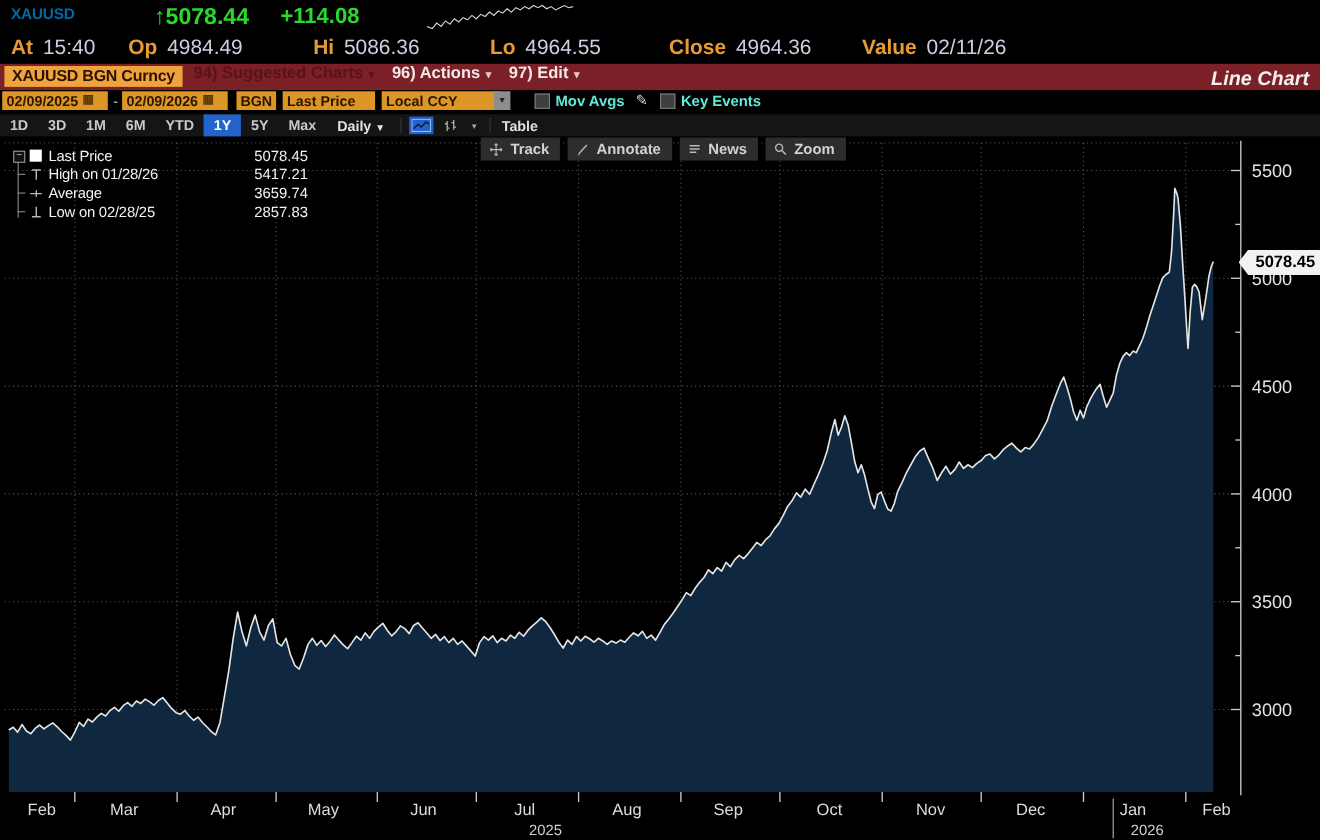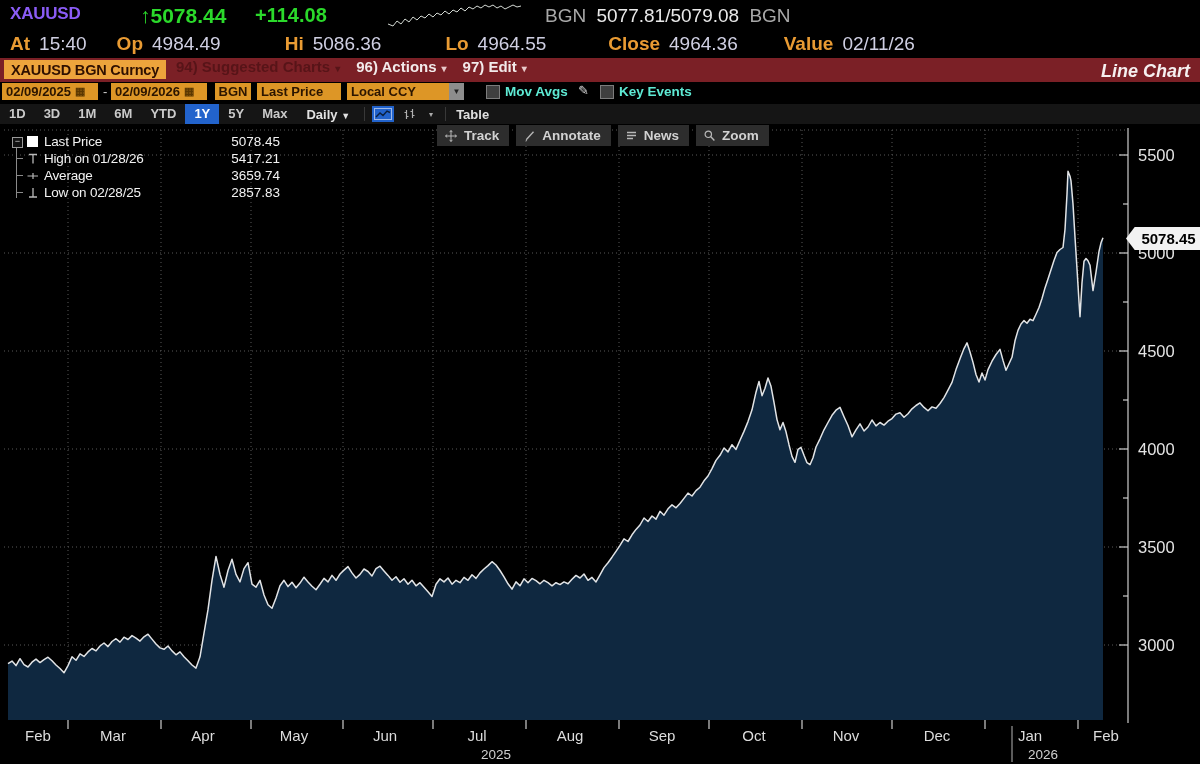--- a/index.html
+++ b/index.html
@@ -1,21 +1,21 @@
 <!DOCTYPE html>
 <html><head>
 <meta charset="utf-8">
 <style>
   html,body{margin:0;padding:0;background:#000;}
   body{width:1200px;height:764px;overflow:hidden;position:relative;
        font-family:"Liberation Sans",sans-serif;color:#ddd;
        -webkit-font-smoothing:antialiased;}
   
   .hdr1{position:absolute;top:0;left:0;width:1200px;height:32px;}
-  .sym{position:absolute;left:10px;top:4px;font-size:17px;font-weight:700;color:#8b5cf6;letter-spacing:-0.2px;}
+  .sym{position:absolute;left:10px;top:4px;font-size:14px;font-weight:700;color:#0369a1;letter-spacing:-0.2px;}
   .pxup{position:absolute;left:140px;top:4px;font-size:21px;font-weight:700;color:#2bd92b;}
   .chg{position:absolute;left:255px;top:4px;font-size:20px;font-weight:600;color:#2bd92b;}
   .spark{position:absolute;left:388px;top:2px;}
   .ba{position:absolute;left:540px;top:5px;font-size:19px;}
   .ba-gray{color:#a8a8a8;margin:0 5px;}
   .ba-val{color:#e9e9e9;}
   .hdr2{position:absolute;top:31px;left:10px;width:1180px;height:26px;display:flex;align-items:center;font-size:19px;}
   .pair .lb{color:#e99b33;font-weight:600;margin-right:9px;}
   .pair .vl{color:#cfcfe2;}
   
@@ -165,25 +165,20 @@
 
 <div class="hdr1">
   <span class="sym">XAUUSD</span>
   <span class="pxup">
     <span>↑</span><span>5078.44</span>
   </span>
   <span class="chg">+114.08</span>
   <svg class="spark" id="spark" width="138" height="28" viewBox="0 0 138 28">
       <polyline points="0,22 5,24 9,19 13,22 17,17 21,20 25,15 29,18 33,14 37,16 41,12 45,15 49,11 53,13 57,9 61,12 65,8 69,10 73,6 77,9 81,5 85,7 89,4 93,6 97,3 101,5 105,3 109,6 113,4 117,7 121,5 125,3 129,5 133,4" fill="none" stroke="#d4dad4" stroke-width="1"></polyline>
     </svg>
-  <span class="ba">
-    <span class="ba-gray">BGN</span>
-    <span class="ba-val">5077.81/5079.08</span>
-    <span class="ba-gray">BGN</span>
-  </span>
 </div>
 
 <div class="hdr2" id="hdr2">
     <span class="pair" style="margin-left: 0px;"><span class="lb">At</span><span class="vl">15:40</span></span>
     <span class="pair" style="margin-left: 30px;"><span class="lb">Op</span><span class="vl">4984.49</span></span>
     <span class="pair" style="margin-left: 64px;"><span class="lb">Hi</span><span class="vl">5086.36</span></span>
     <span class="pair" style="margin-left: 64px;"><span class="lb">Lo</span><span class="vl">4964.55</span></span>
     <span class="pair" style="margin-left: 62px;"><span class="lb">Close</span><span class="vl">4964.36</span></span>
     <span class="pair" style="margin-left: 46px;"><span class="lb">Value</span><span class="vl">02/11/26</span></span>
   </div>

